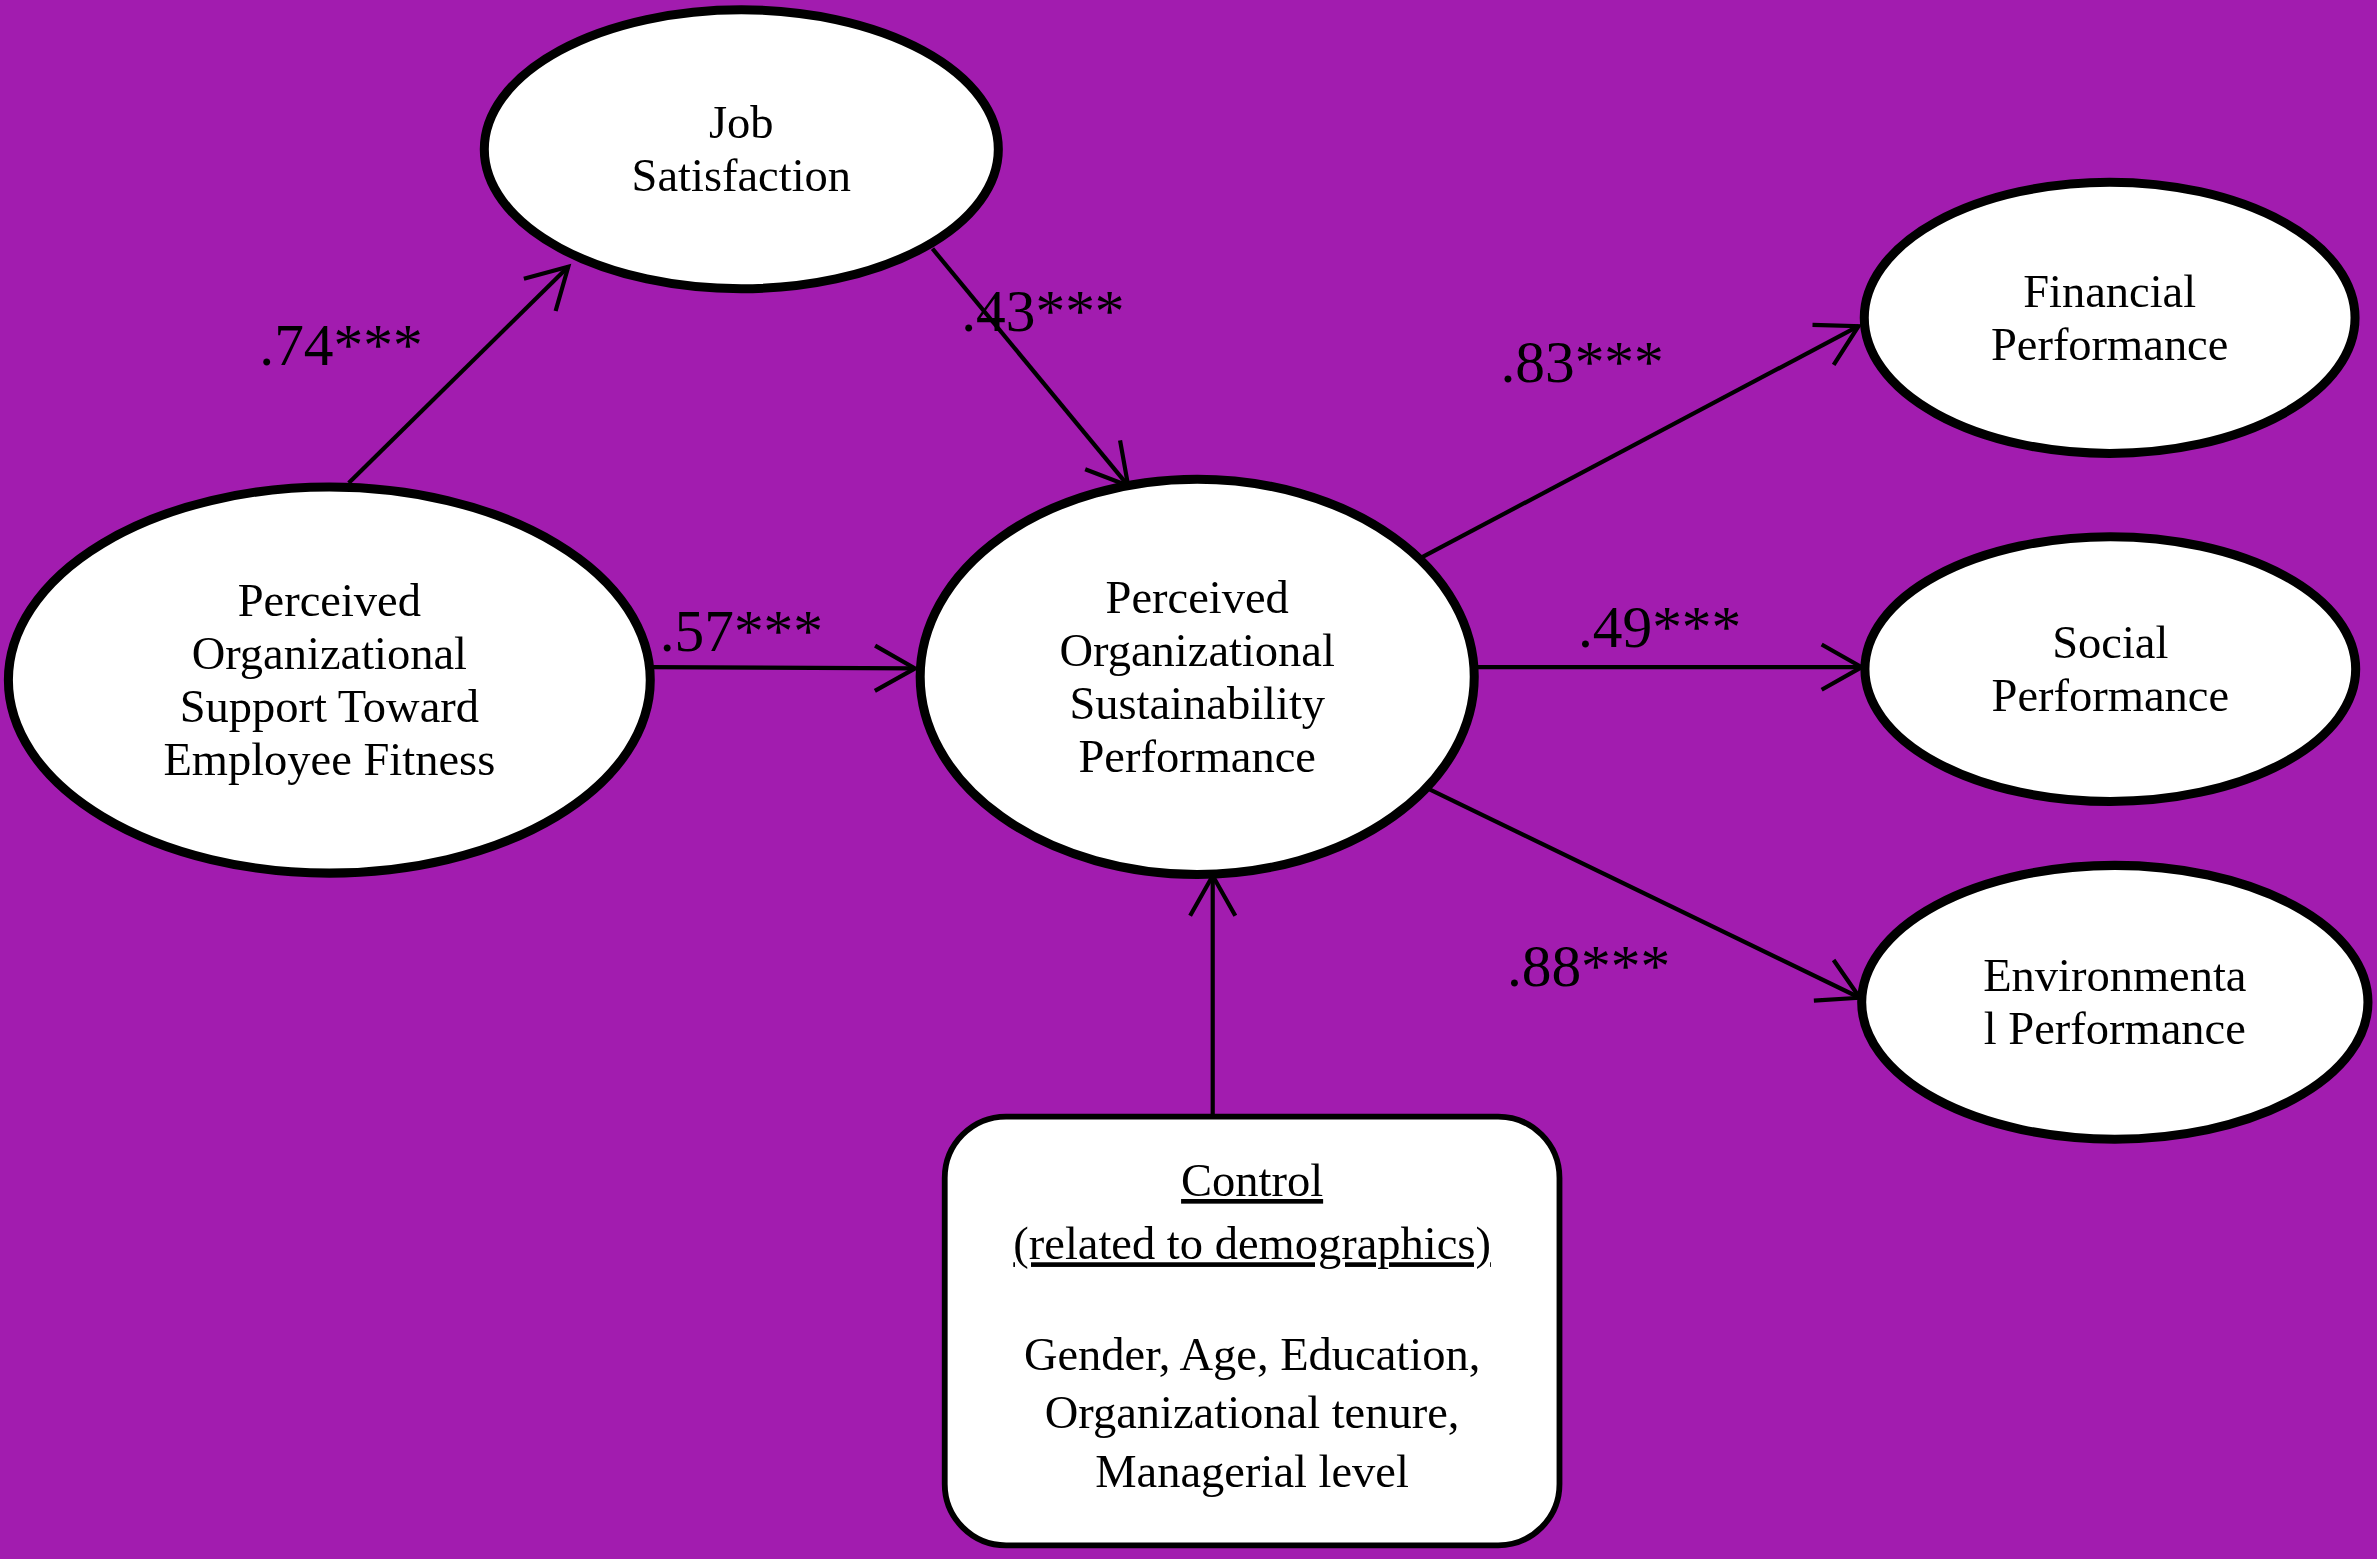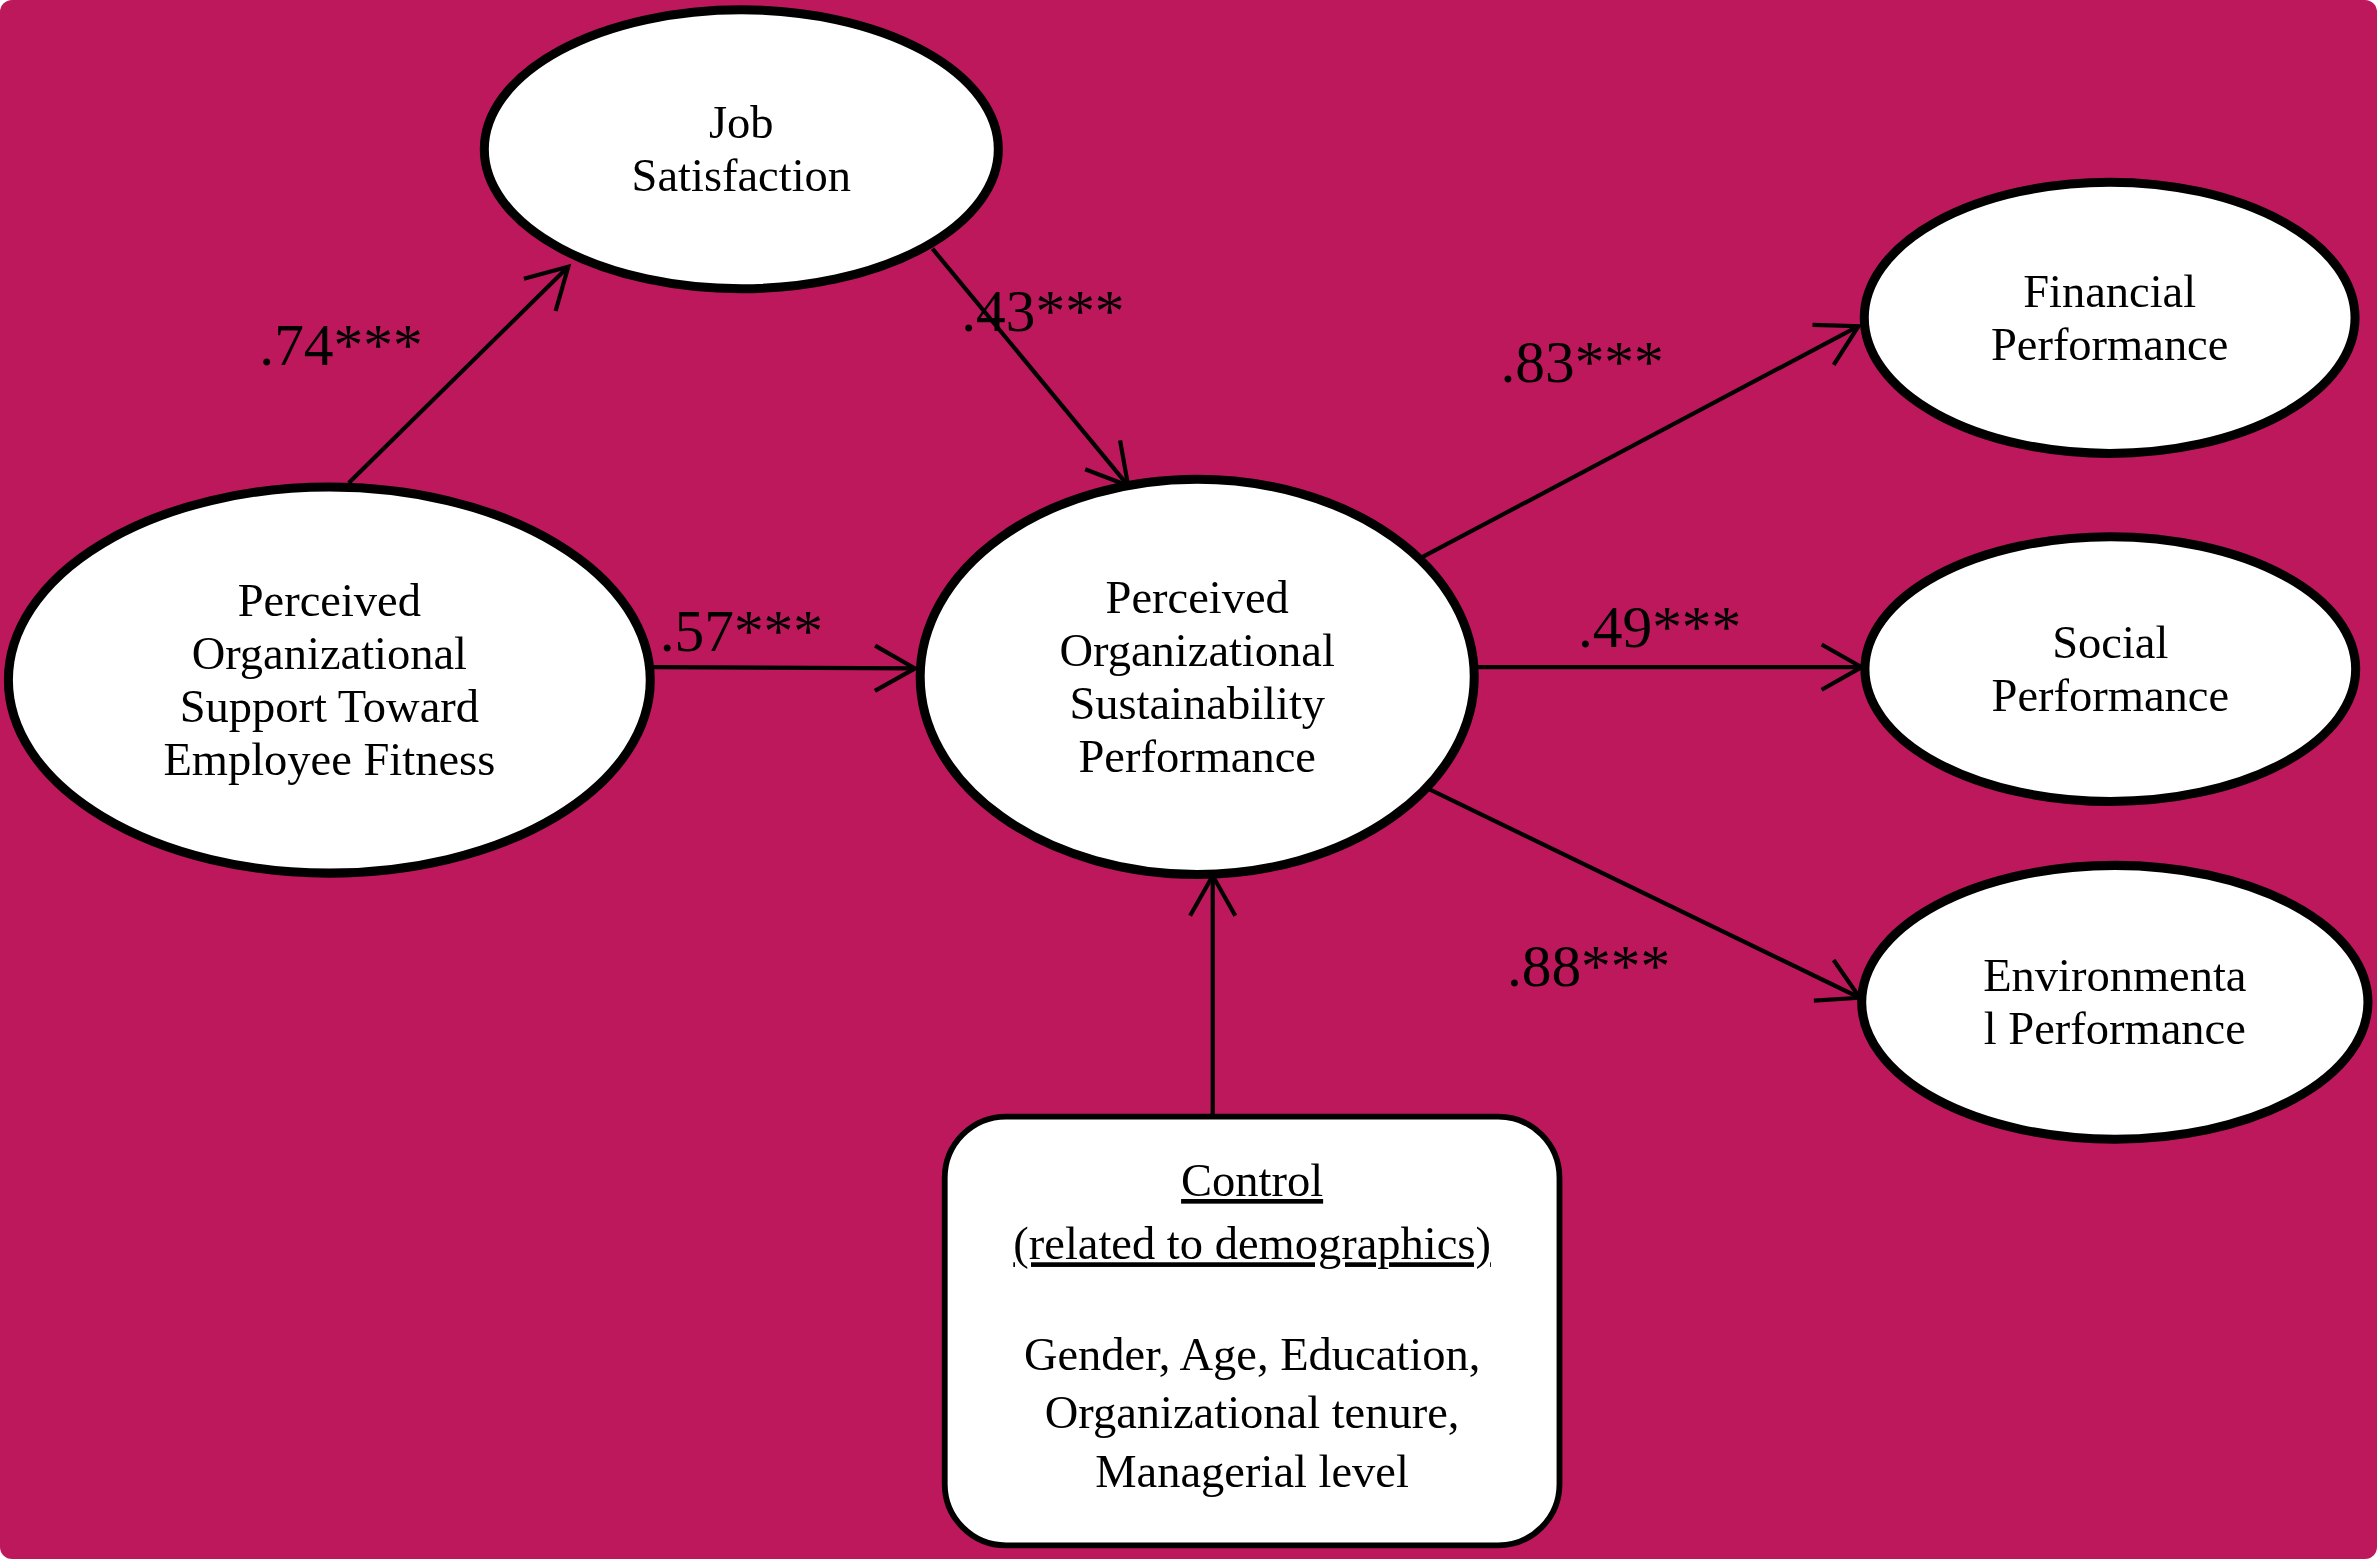--- a/index.html
+++ b/index.html
@@ -3,23 +3,22 @@
 <meta charset="utf-8">
 <style>
   html, body {
     margin: 0;
     padding: 0;
     background: #ffffff;
   }
   .canvas {
     width: 2377px;
     height: 1559px;
-    background: #be185d;
+    background: #a21caf;
     position: relative;
-    border-radius: 12px;
   }
   svg { display: block; }
   .node-shape {
     fill: #ffffff;
     stroke: #000000;
     stroke-width: 14;
   }
   .control-shape {
     fill: #ffffff;
     stroke: #000000;

